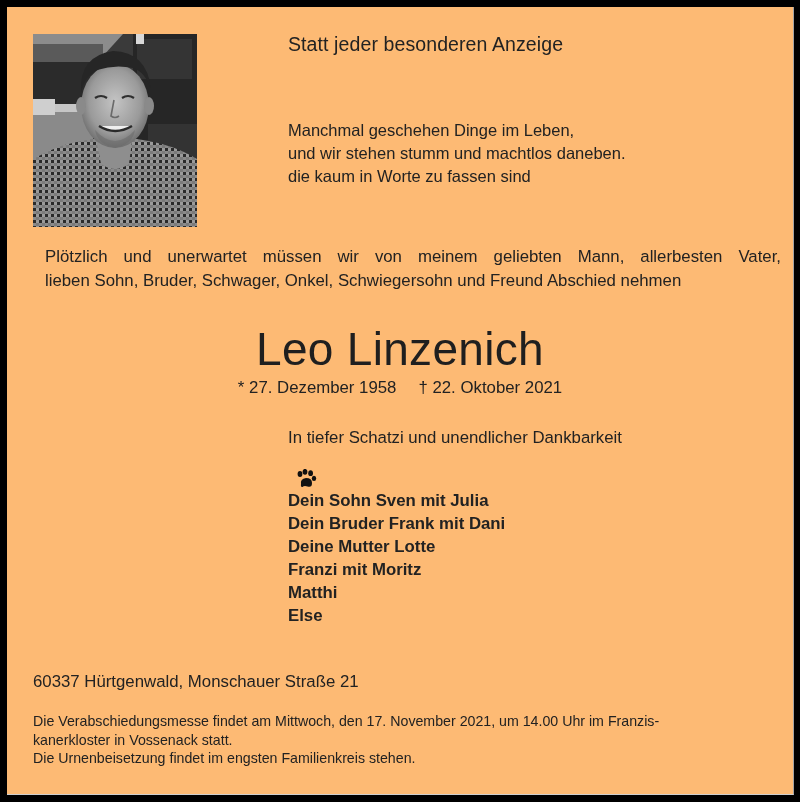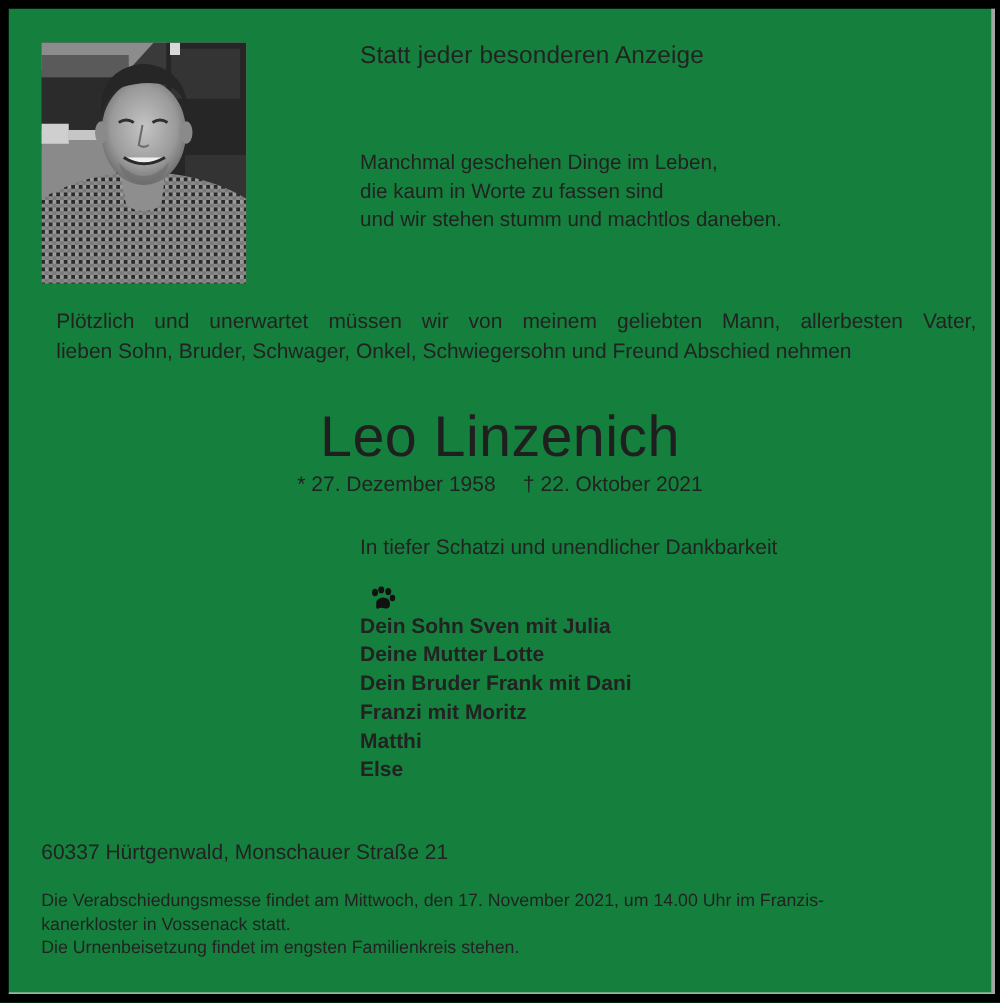--- a/index.html
+++ b/index.html
@@ -14,22 +14,22 @@
       overflow: hidden;
       font-family: "Liberation Sans", "DejaVu Sans", sans-serif;
       color: #222222;
     }
     .card {
       position: absolute;
       left: 7px;
       top: 7px;
       width: 786px;
       height: 787px;
-      background: #15803d;
-      border-right: 3px solid #a3a3a3;
+      background: #fdba74;
+      border-right: 1px solid #a3a3a3;
       border-bottom: 1px solid #cfcfcf;
     }
     .abs { position: absolute; white-space: nowrap; }
 
     .photo {
       position: absolute;
       left: 26px;
       top: 27px;
       width: 164px;
       height: 193px;
@@ -157,22 +157,22 @@
       <path d="M66 92 Q82 102 99 92" stroke="#2a2a2a" stroke-width="2.4" fill="#efefef"></path>
 
       <path d="M62 96 Q82 118 102 96 Q100 110 82 114 Q64 110 62 96 Z" fill="#6a6a6a" opacity="0.55"></path>
     </svg>
   </div>
 
   <div class="abs headline">Statt jeder besonderen Anzeige</div>
 
   <div class="abs poem">
     <div>Manchmal geschehen Dinge im Leben,</div>
+    <div>und wir stehen stumm und machtlos daneben.</div>
     <div>die kaum in Worte zu fassen sind</div>
-    <div>und wir stehen stumm und machtlos daneben.</div>
   </div>
 
   <div class="abs intro">
     <span class="l1">Plötzlich und unerwartet müssen wir von meinem geliebten Mann, allerbesten Vater,</span>
     <span class="l2">lieben Sohn, Bruder, Schwager, Onkel, Schwiegersohn und Freund Abschied nehmen</span>
   </div>
 
   <div class="abs name">Leo Linzenich</div>
 
   <div class="abs dates">
@@ -190,24 +190,24 @@
           <ellipse cx="15.6" cy="4.2" rx="2.4" ry="2.9" fill="#111"></ellipse>
           <ellipse cx="19" cy="9.4" rx="2.2" ry="2.6" fill="#111"></ellipse>
           <path d="M6 15 Q5 10 11 9 Q17 9 17 14 Q17 19 12.5 17.5 Q9 16.5 7.5 18 Q5.5 18.5 6 15 Z" fill="#111"></path>
         </svg>
       </span>
     </div>
     <div class="row bold">
         <span>Dein Sohn Sven mit Julia</span>
       </div>
     <div class="row bold">
+        <span>Dein Bruder Frank mit Dani</span>
+      </div>
+    <div class="row bold">
         <span>Deine Mutter Lotte</span>
-      </div>
-    <div class="row bold">
-        <span>Dein Bruder Frank mit Dani</span>
       </div>
     <div class="row bold">
         <span>Franzi mit Moritz</span>
       </div>
     <div class="row bold">
         <span>Matthi</span>
       </div>
     <div class="row bold">
         <span>Else</span>
       </div>

